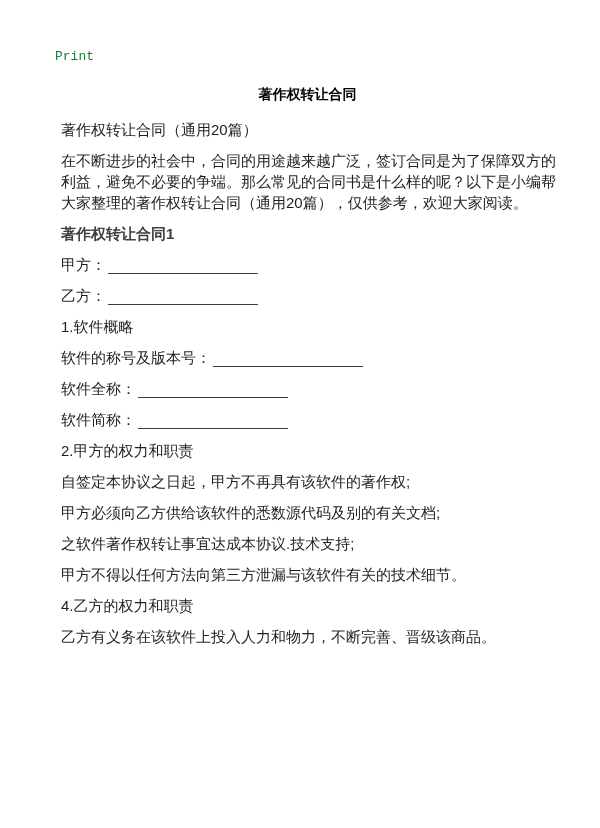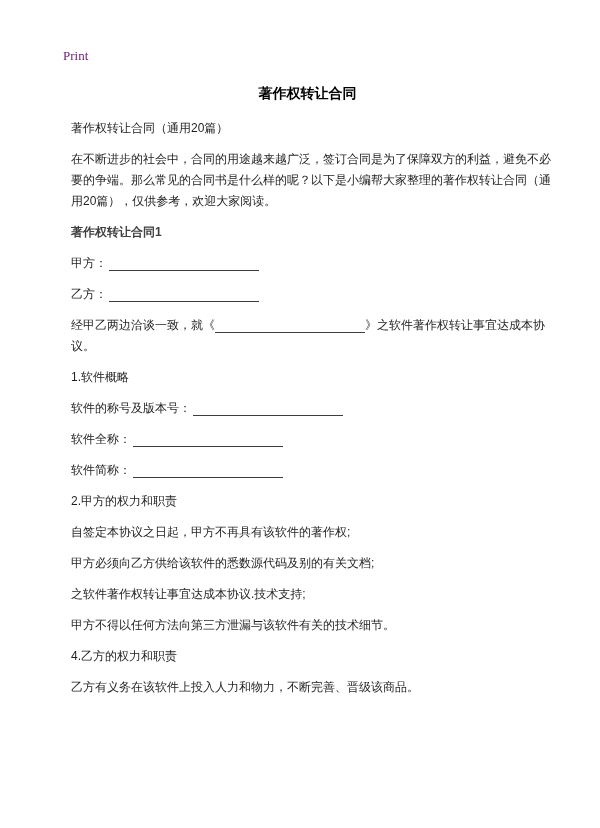--- a/index.html
+++ b/index.html
@@ -18,40 +18,40 @@
     box-sizing: border-box;
     width: 600px;
     height: 828px;
     padding: 46px 40px 0 55px;
     background: #ffffff;
   }
   .content {
     width: 505px;
   }
   .print-label {
-    font-family: Liberation Serif, serif;
+    font-family: Liberation Mono, monospace;
     font-size: 13px;
     line-height: 16px;
-    color: #701a75;
-    margin: 0 0 17px 8px;
+    color: #15803d;
+    margin: 0 0 17px 0;
     display: inline-block;
     cursor: pointer;
   }
   .doc-title {
     font-size: 14px;
     font-weight: bold;
     line-height: 25px;
     text-align: center;
     color: #000000;
     margin: 0 0 12px 0;
   }
   p {
-    font-size: 12px;
+    font-size: 15px;
     line-height: 21px;
-    margin: 0 0 10px 16px;
+    margin: 0 0 10px 6px;
   }
   .subtitle {
     margin-bottom: 10px;
   }
   .contract-heading {
     font-weight: bold;
     color: #404040;
   }
   .blank {
     display: inline-block;
@@ -78,21 +78,20 @@
     <p class="subtitle">著作权转让合同（通用20篇）</p>
 
     <p>在不断进步的社会中，合同的用途越来越广泛，签订合同是为了保障双方的利益，避免不必要的争端。那么常见的合同书是什么样的呢？以下是小编帮大家整理的著作权转让合同（通用20篇），仅供参考，欢迎大家阅读。</p>
 
     <p class="contract-heading">著作权转让合同1</p>
 
     <p class="field-row"><span>甲方：</span><span class="blank"></span></p>
 
     <p class="field-row"><span>乙方：</span><span class="blank"></span></p>
 
-    <p><span>经甲乙两边洽谈一致，就《</span><span class="blank blank-inline"></span><span>》之软件著作权转让事宜达成本协议。</span></p>
 
     <p>1.软件概略</p>
 
     <p class="field-row"><span>软件的称号及版本号：</span><span class="blank"></span></p>
 
     <p class="field-row"><span>软件全称：</span><span class="blank"></span></p>
 
     <p class="field-row"><span>软件简称：</span><span class="blank"></span></p>
 
 

